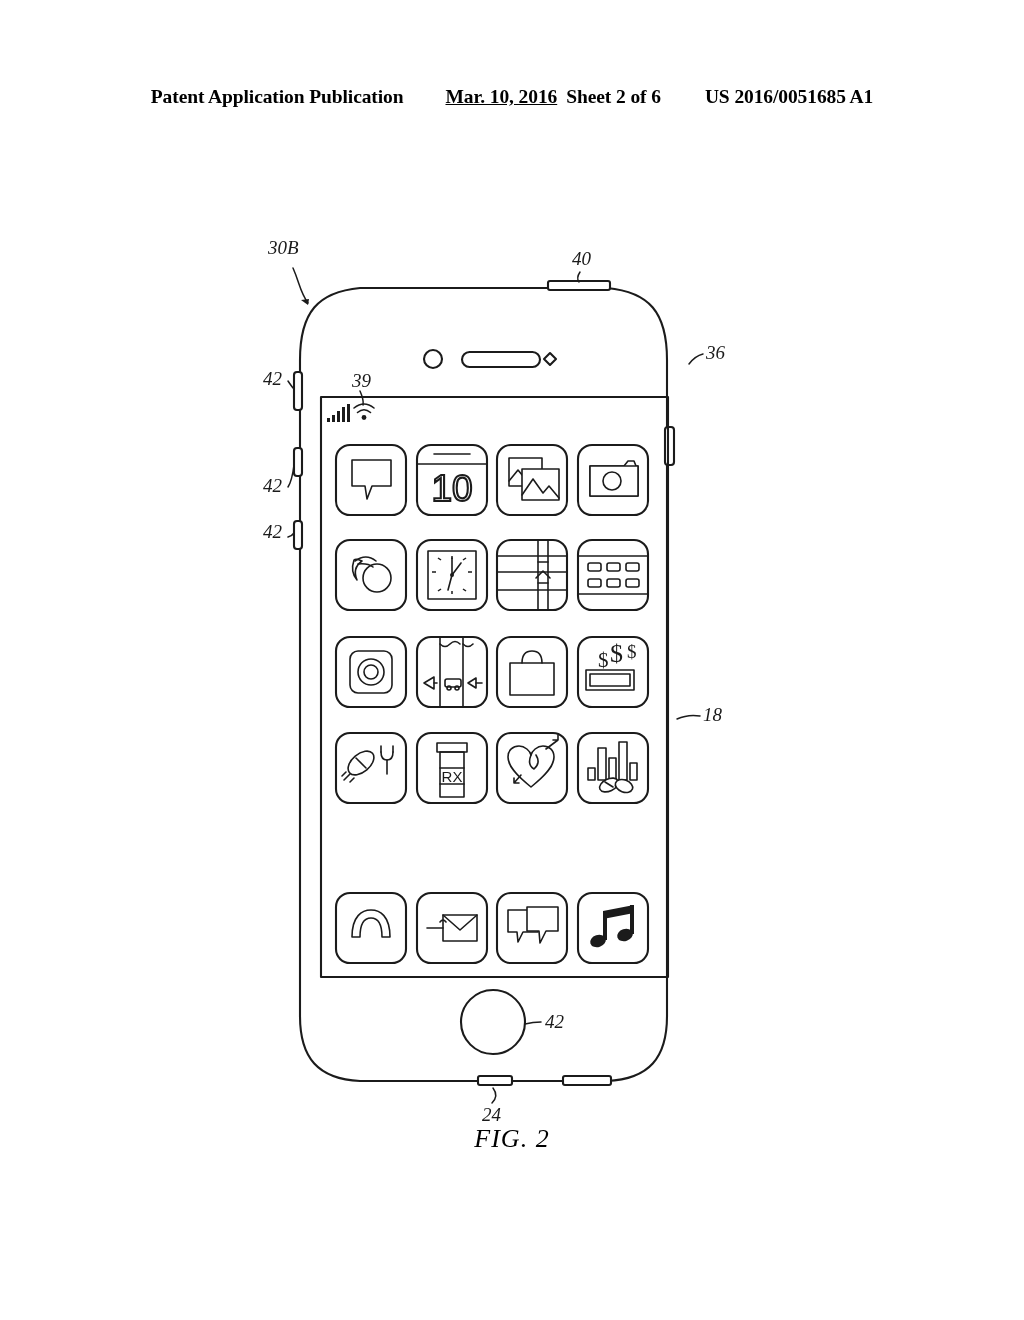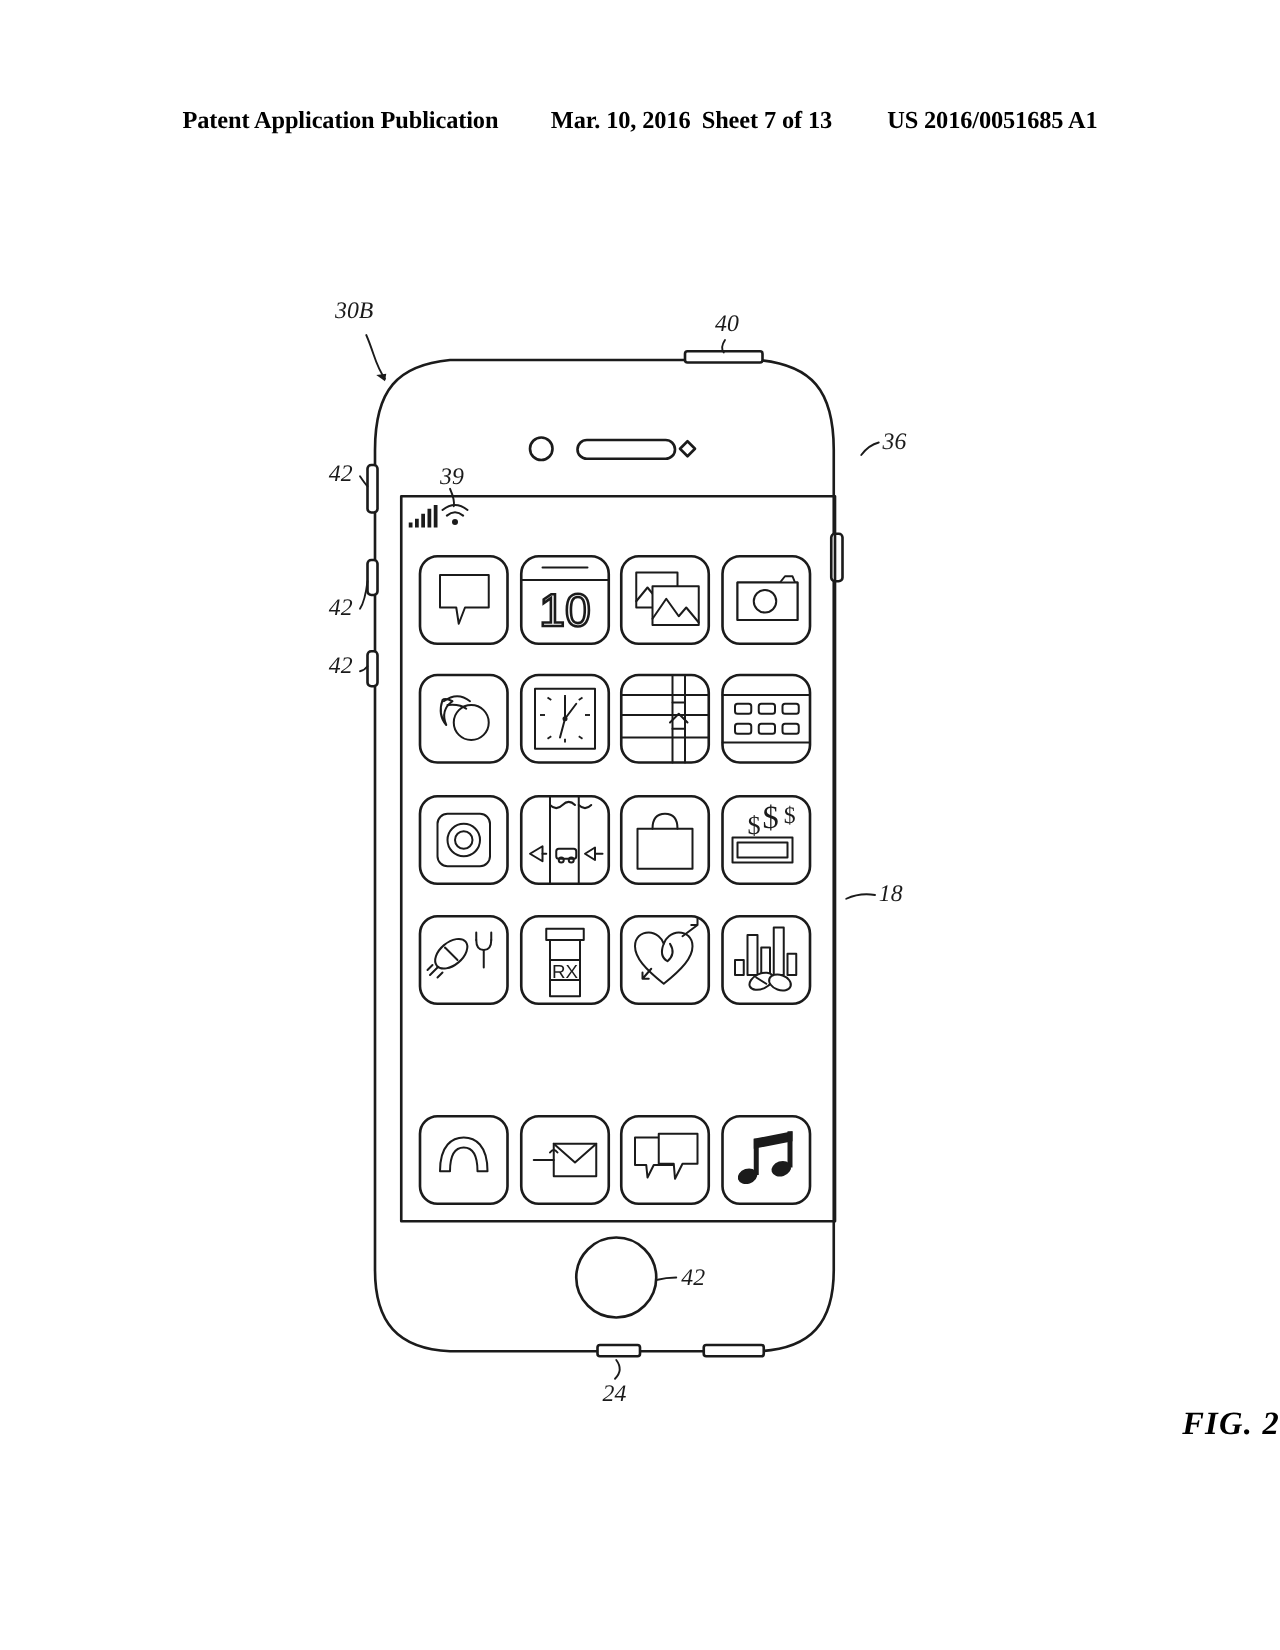--- a/index.html
+++ b/index.html
@@ -20,32 +20,32 @@
     display:flex;
     justify-content:center;
     align-items:flex-end;
     font-family:"Liberation Serif", serif;
     font-weight:bold;
     font-size:19.5px;
     letter-spacing:-0.1px;
     white-space:nowrap;
   }
   .hdr .h-pub{margin-right:42px;}
-  .hdr .h-date{margin-right:9px;}
+  .hdr .h-date{margin-right:9px;text-decoration:underline;}
   .hdr .h-sheet{margin-right:44px;}
   .hdr .h-num{}
 
   
   .figcap{
     position:absolute;
     top:1124px;left:0;right:0;
-    text-align:right;
+    text-align:center;
     font-family:"Liberation Serif", serif;
     font-style:italic;
-    font-weight:bold;
+    font-weight:normal;
     font-size:26px;
     letter-spacing:1px;
   }
 
   
   #fig{
     position:absolute;
     left:0;top:0;
     width:1024px;height:1320px;
   }
@@ -57,21 +57,21 @@
   }
 </style>
 </head>
 <body>
 
 <div class="page">
 
   <div class="hdr">
     <span class="h-pub">Patent Application Publication</span>
     <span class="h-date">Mar. 10, 2016</span>
-    <span class="h-sheet">Sheet 7 of 13</span>
+    <span class="h-sheet">Sheet 2 of 6</span>
     <span class="h-num">US 2016/0051685 A1</span>
   </div>
 
   <svg id="fig" viewBox="0 0 1024 1320">
     <defs>
       <style>
         .ln{fill:none;stroke:#1b1b1b;stroke-width:2.1;stroke-linecap:round;stroke-linejoin:round;}
         .ln-th{fill:none;stroke:#1b1b1b;stroke-width:1.6;stroke-linecap:round;stroke-linejoin:round;}
         .ln-f{fill:#ffffff;stroke:#1b1b1b;stroke-width:2.1;stroke-linejoin:round;}
         .ln-fth{fill:#ffffff;stroke:#1b1b1b;stroke-width:1.6;stroke-linejoin:round;}

